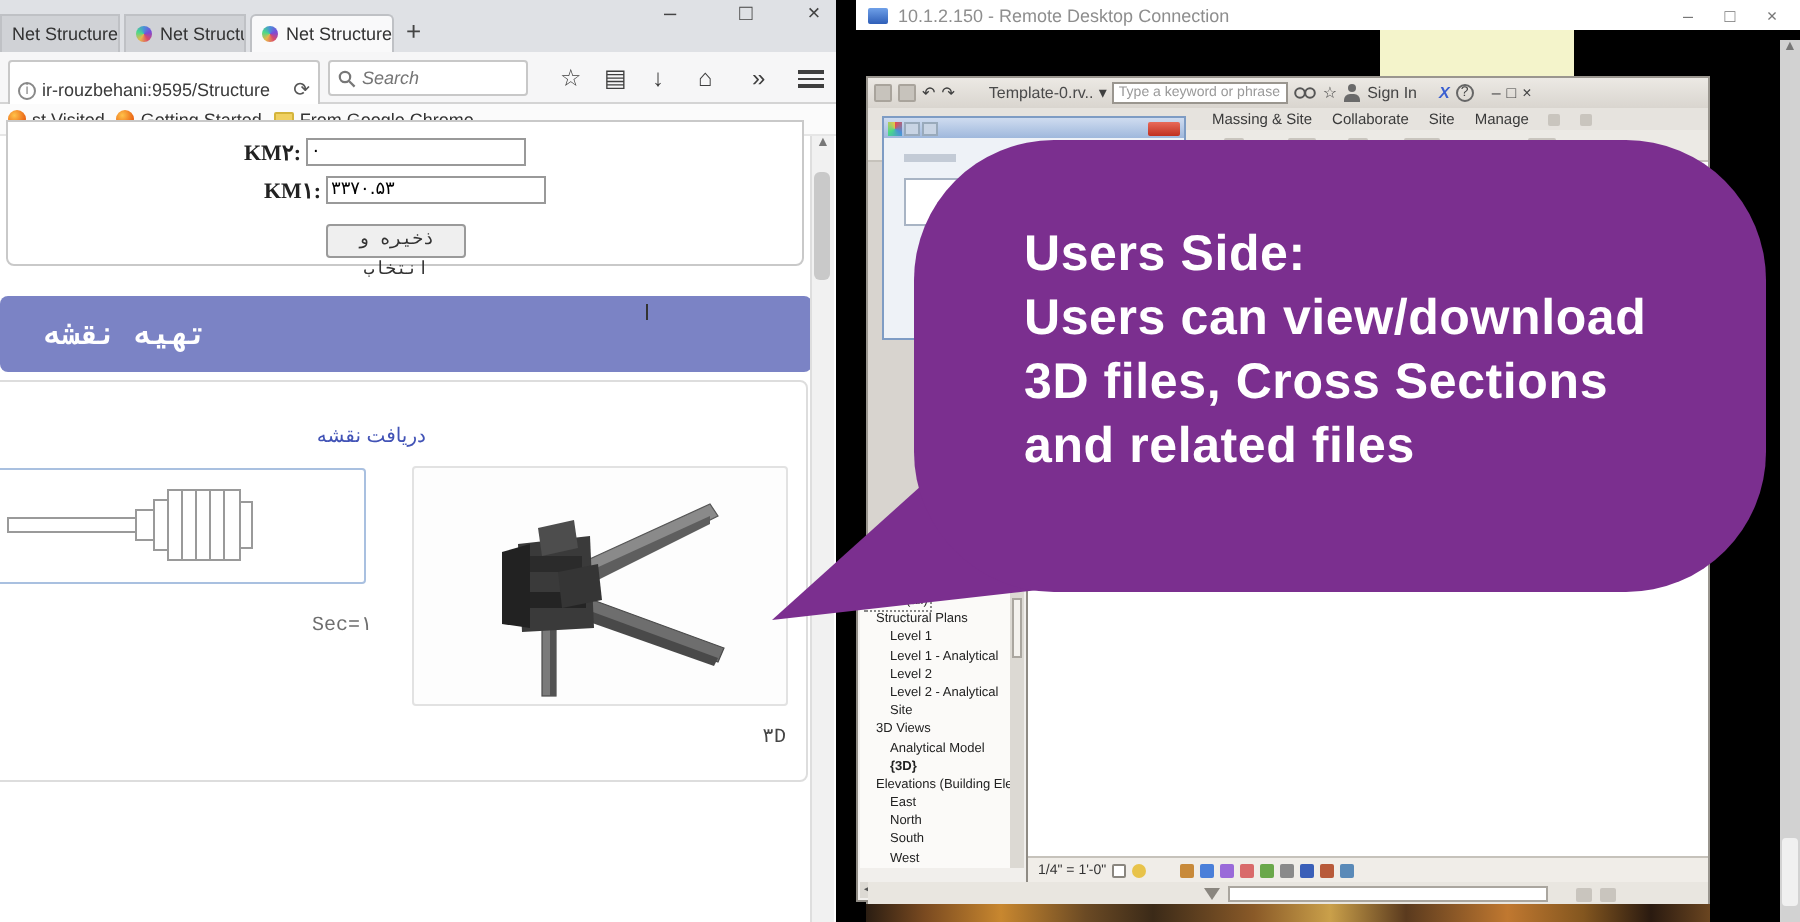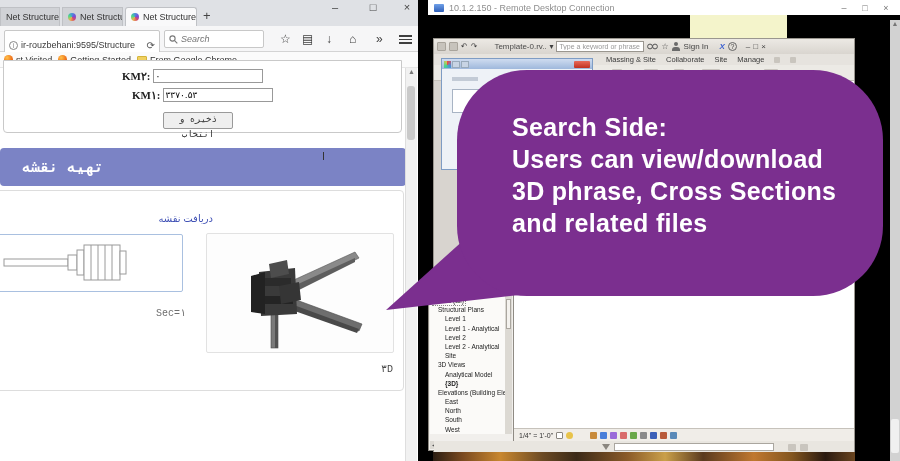--- a/index.html
+++ b/index.html
@@ -383,17 +383,17 @@
     </div>
     <div class="rdp-thumb abs"></div>
   </div>
 </div>
 
 <svg id="bubble-tail" class="abs" viewBox="0 0 190 92">
   <polygon points="88,8 8,80 168,62" fill="#7b2f8f"></polygon>
 </svg>
 <div id="bubble-body" class="abs"></div>
 <div id="bubble-text" class="abs">
-  <div>Search Side:</div>
+  <div>Users Side:</div>
   <div>Users can view/download</div>
-  <div>3D phrase, Cross Sections</div>
+  <div>3D files, Cross Sections</div>
   <div>and related files</div>
 </div>
 
 </body></html>

